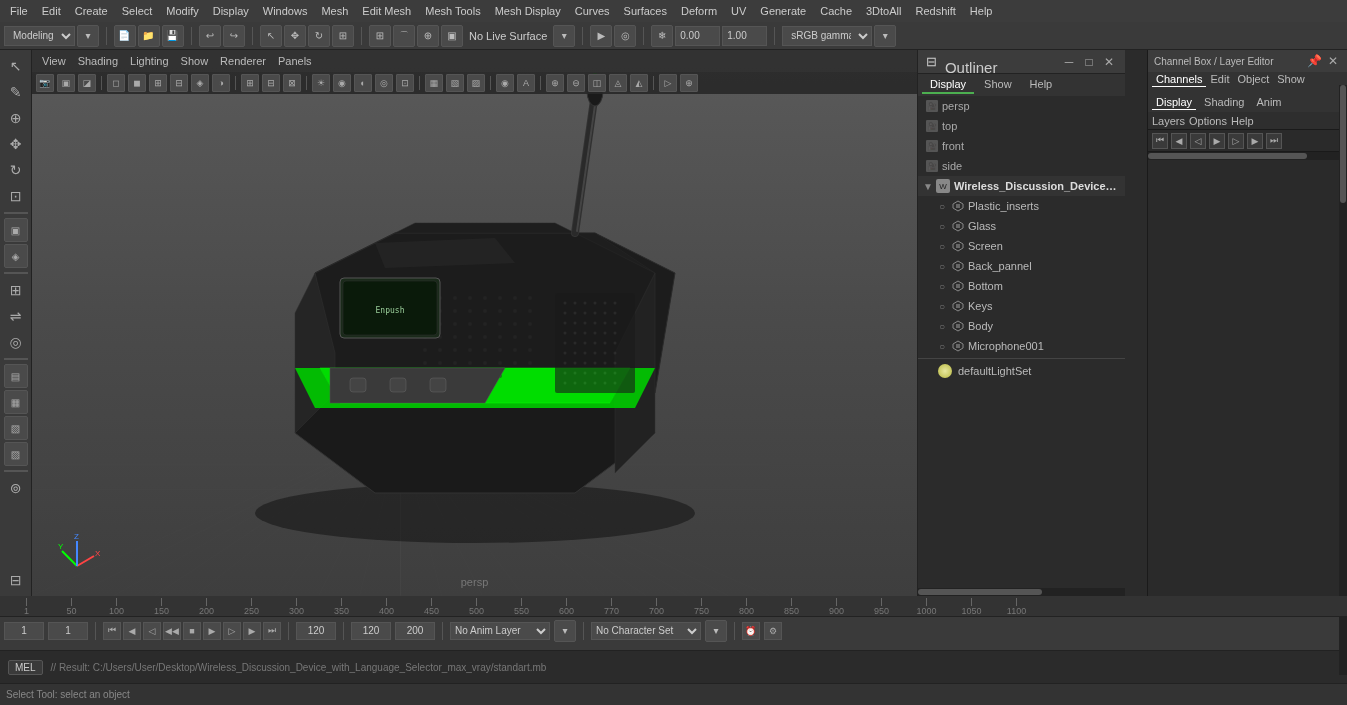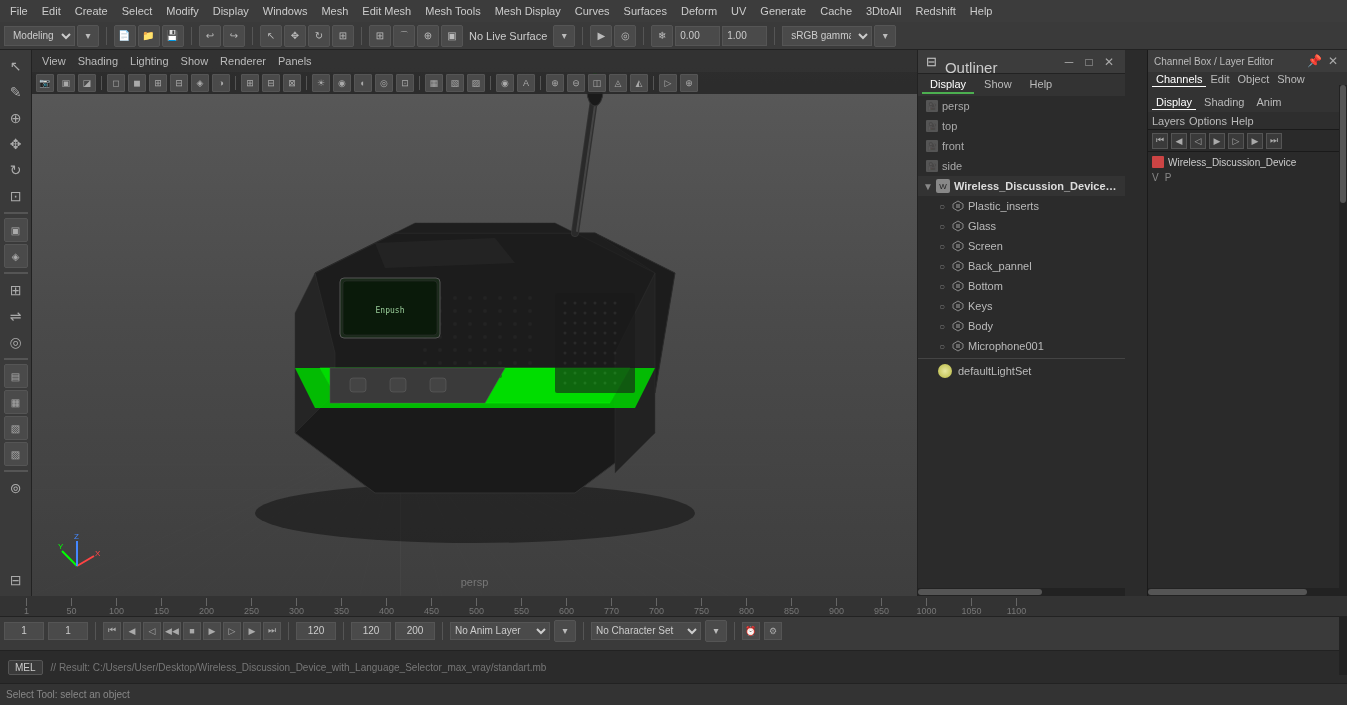--- a/index.html
+++ b/index.html
@@ -1107,30 +1107,20 @@
     <div style="height:22px;background:#2a2a2a;display:flex;align-items:center;padding:0 4px;gap:3px;border-bottom:1px solid #1a1a1a;flex-shrink:0">
       <div style="width:16px;height:16px;background:#3a3a3a;border:1px solid #555;display:flex;align-items:center;justify-content:center;cursor:pointer;font-size:9px;color:#aaa">⏮</div>
       <div style="width:16px;height:16px;background:#3a3a3a;border:1px solid #555;display:flex;align-items:center;justify-content:center;cursor:pointer;font-size:9px;color:#aaa">◀</div>
       <div style="width:16px;height:16px;background:#3a3a3a;border:1px solid #555;display:flex;align-items:center;justify-content:center;cursor:pointer;font-size:9px;color:#aaa">◁</div>
       <div style="width:16px;height:16px;background:#3a3a3a;border:1px solid #555;display:flex;align-items:center;justify-content:center;cursor:pointer;font-size:9px;color:#aaa">▶</div>
       <div style="width:16px;height:16px;background:#3a3a3a;border:1px solid #555;display:flex;align-items:center;justify-content:center;cursor:pointer;font-size:9px;color:#aaa">▷</div>
       <div style="width:16px;height:16px;background:#3a3a3a;border:1px solid #555;display:flex;align-items:center;justify-content:center;cursor:pointer;font-size:9px;color:#aaa">▶</div>
       <div style="width:16px;height:16px;background:#3a3a3a;border:1px solid #555;display:flex;align-items:center;justify-content:center;cursor:pointer;font-size:9px;color:#aaa">⏭</div>
     </div>
 
-    <div class="fr-content">
-      <div style="display:flex;align-items:center;gap:4px;margin-bottom:4px">
-        <div style="width:12px;height:12px;background:#cc4444;border-radius:1px"></div>
-        <span style="font-size:10px;color:#ccc">Wireless_Discussion_Device</span>
-      </div>
-      <div style="display:flex;gap:6px;font-size:10px;color:#888;margin-bottom:2px">
-        <span>V</span>
-        <span>P</span>
-      </div>
-    </div>
 
     <div style="height:8px;background:#222;position:relative;flex-shrink:0">
       <div style="position:absolute;left:0;top:1px;width:80%;height:6px;background:#555;border-radius:3px"></div>
     </div>
 
     <div style="position:absolute;right:0;top:85px;bottom:30px;width:8px;background:#222">
       <div style="position:absolute;top:0;left:1px;width:6px;height:20%;background:#555;border-radius:3px"></div>
     </div>
   </div>
 

